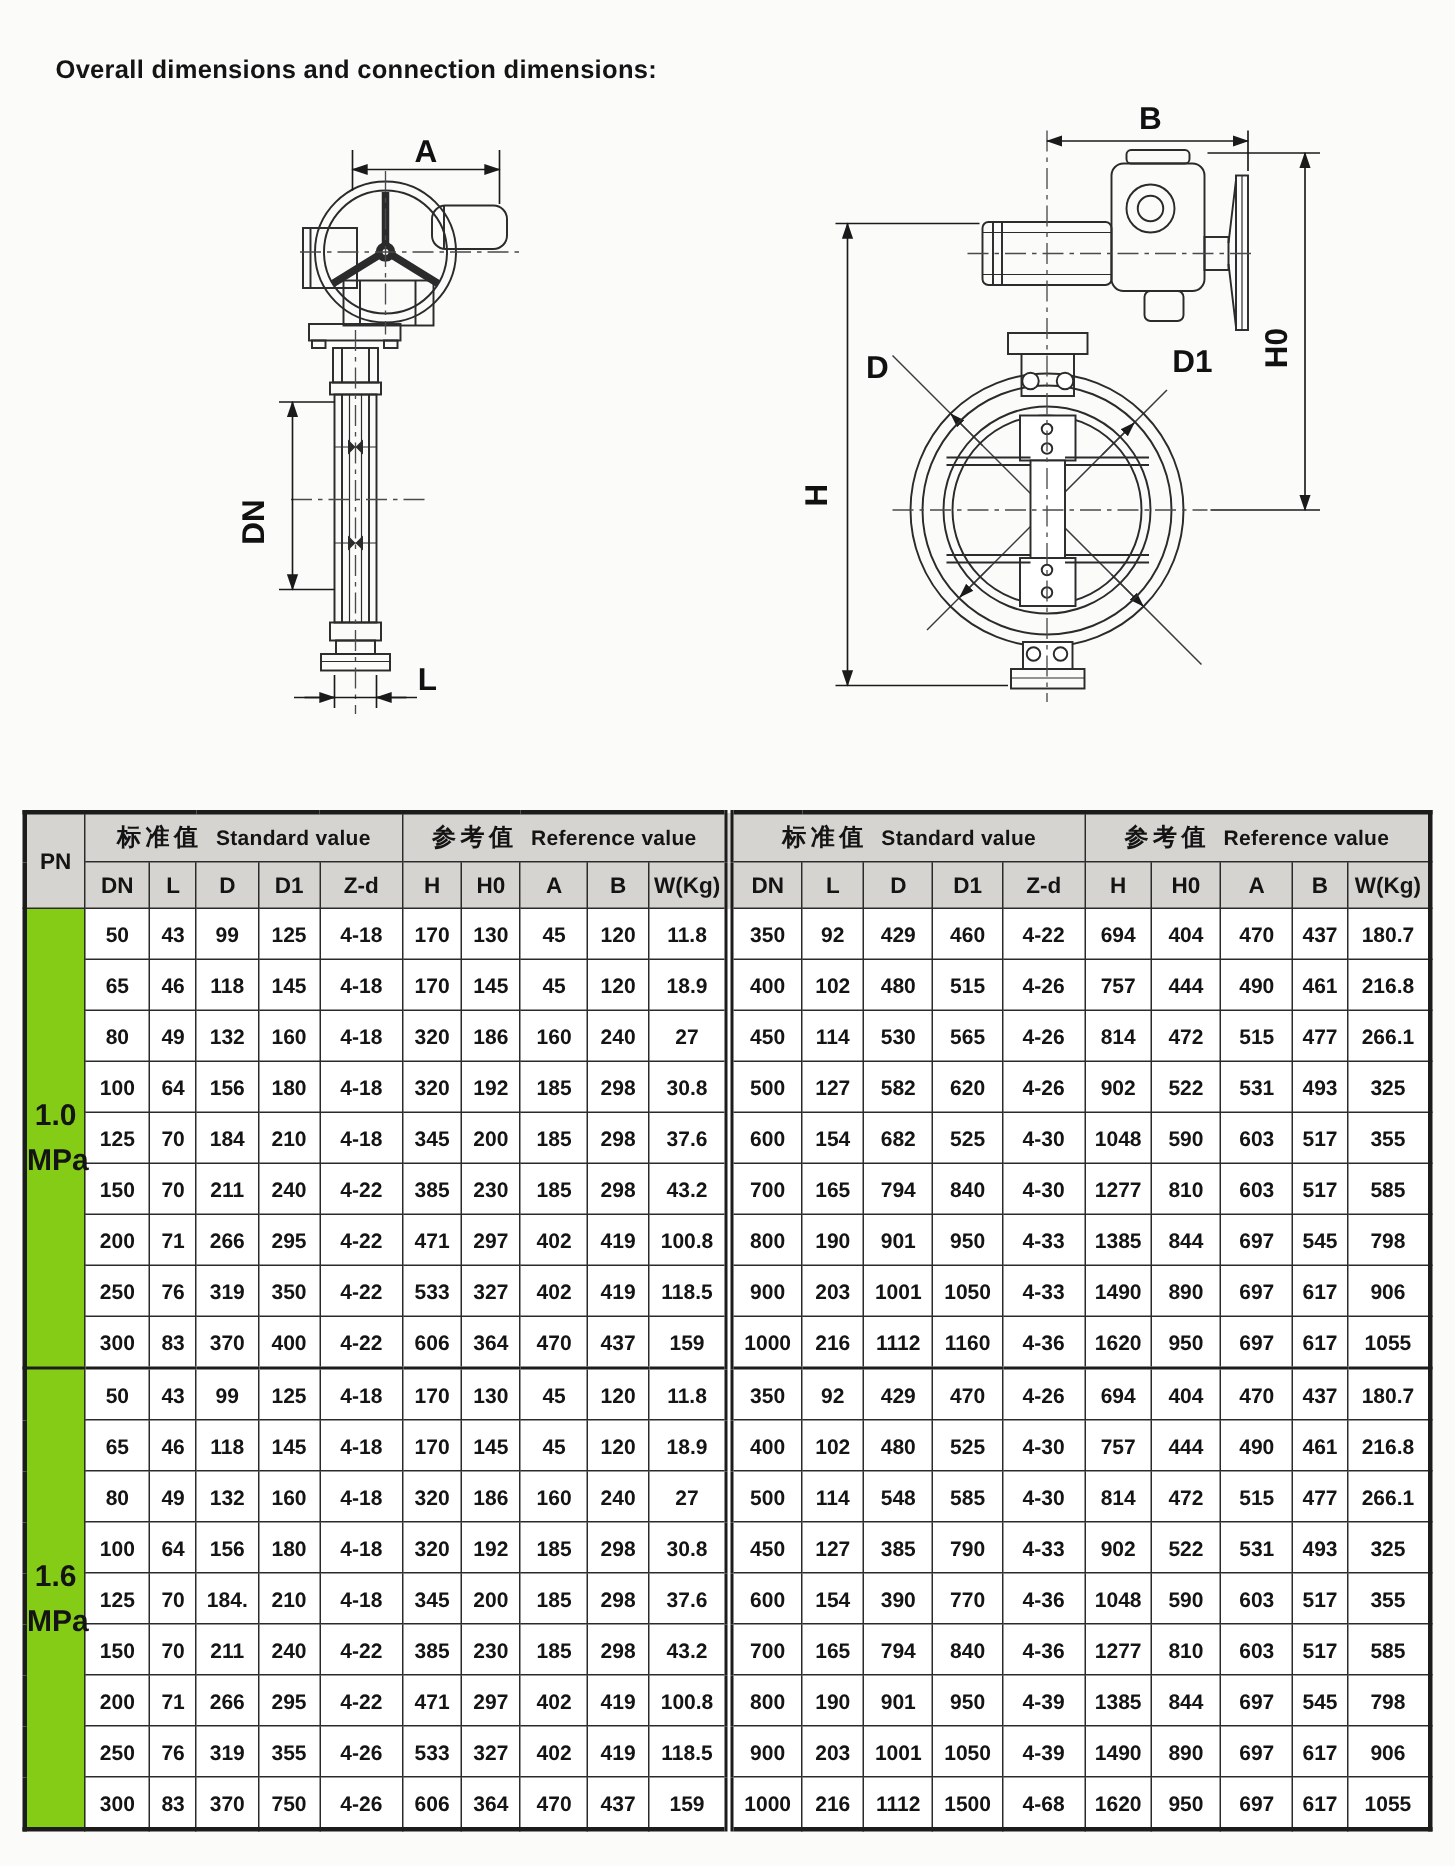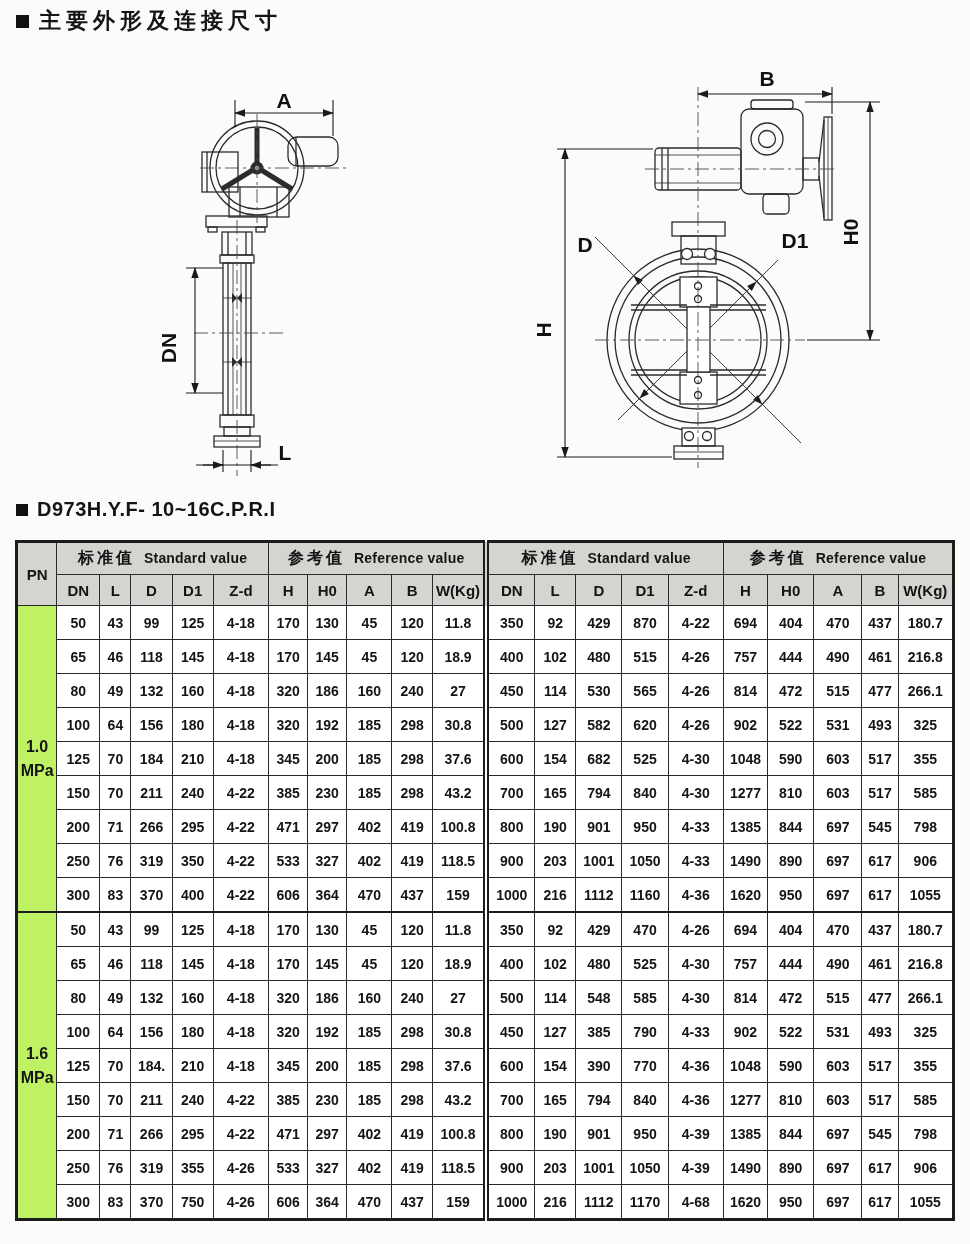--- a/index.html
+++ b/index.html
@@ -35,33 +35,30 @@
   }
   table.dims th,table.dims td{
     border:1.5px solid #2a2a2a;text-align:center;vertical-align:middle;
     padding:0;color:#141414;
   }
   table.dims thead th{background:#d6d4d1;font-weight:bold;height:30px;font-size:15px;}
   table.dims thead tr.grp th{height:31px;margin-top:36px;}
   table.dims thead .cn{letter-spacing:3px;font-size:16px;margin-right:9px;}
   table.dims thead .en{font-size:14px;letter-spacing:0.2px;}
   table.dims tbody td{height:33px;font-size:14px;font-weight:bold;background:#fff;}
-  table.dims td.pn-cell{background:#bef264;font-size:16px;font-weight:bold;line-height:1.5;}
+  table.dims td.pn-cell{background:#84cc16;font-size:20px;font-weight:bold;line-height:1.5;}
   .half-divider{border-left:6px double #1c1c1c !important;}
   tr.group-sep td{border-top:2.5px solid #1c1c1c;}
 </style>
 </head>
 <body>
 
 <div class="page">
 
-  <div class="sec-title">
-    <span class="bullet"></span>
-    <span>主要外形及连接尺寸</span>
-  </div>
+  <div class="sec-sub">Overall dimensions and connection dimensions:</div>
 
   <div class="drawings">
 
     <svg class="dwg dwg-left" width="330" height="420" viewBox="0 0 330 420">
       <defs>
         <marker id="arL" viewBox="0 0 10 10" refX="9.2" refY="5" markerWidth="10" markerHeight="10" orient="auto-start-reverse">
             <path d="M0,1.6 L10,5 L0,8.4 Z" fill="#1a1a1a"></path>
           </marker>
       </defs>
 
@@ -217,24 +214,20 @@
         <line x1="30" y1="87" x2="30" y2="395" marker-start="url(#arR)" marker-end="url(#arR)"></line>
       </g>
       <text class="dim-label" x="232" y="24" text-anchor="middle">B</text>
       <text class="dim-label" x="50" y="190" text-anchor="middle">D</text>
       <text class="dim-label" x="260" y="186" text-anchor="middle">D1</text>
       <text class="dim-label" x="16" y="268" text-anchor="middle" transform="rotate(-90 16 268)">H</text>
       <text class="dim-label" x="323" y="170" text-anchor="middle" transform="rotate(-90 323 170)">H0</text>
     </svg>
   </div>
 
-  <div class="model-title">
-    <span class="bullet2"></span>
-    <span>D973H.Y.F- 10~16C.P.R.I</span>
-  </div>
 
   <table class="dims">
     <colgroup>
       <col style="width:40px">
       <col style="width:43px">
         <col style="width:31px">
         <col style="width:41px">
         <col style="width:41px">
       <col style="width:55px">
         <col style="width:39px">
@@ -304,21 +297,21 @@
           <td>125</td>
           <td>4-18</td>
           <td>170</td>
           <td>130</td>
           <td>45</td>
           <td>120</td>
           <td>11.8</td>
           <td class="half-divider">350</td>
           <td>92</td>
           <td>429</td>
-          <td>870</td>
+          <td>460</td>
           <td>4-22</td>
           <td>694</td>
           <td>404</td>
           <td>470</td>
           <td>437</td>
           <td>180.7</td>
         </tr>
         <tr>
           <td>65</td>
           <td>46</td>
@@ -682,21 +675,21 @@
           <td>750</td>
           <td>4-26</td>
           <td>606</td>
           <td>364</td>
           <td>470</td>
           <td>437</td>
           <td>159</td>
           <td class="half-divider">1000</td>
           <td>216</td>
           <td>1112</td>
-          <td>1170</td>
+          <td>1500</td>
           <td>4-68</td>
           <td>1620</td>
           <td>950</td>
           <td>697</td>
           <td>617</td>
           <td>1055</td>
         </tr>
       </tbody>
   </table>
 </div>

